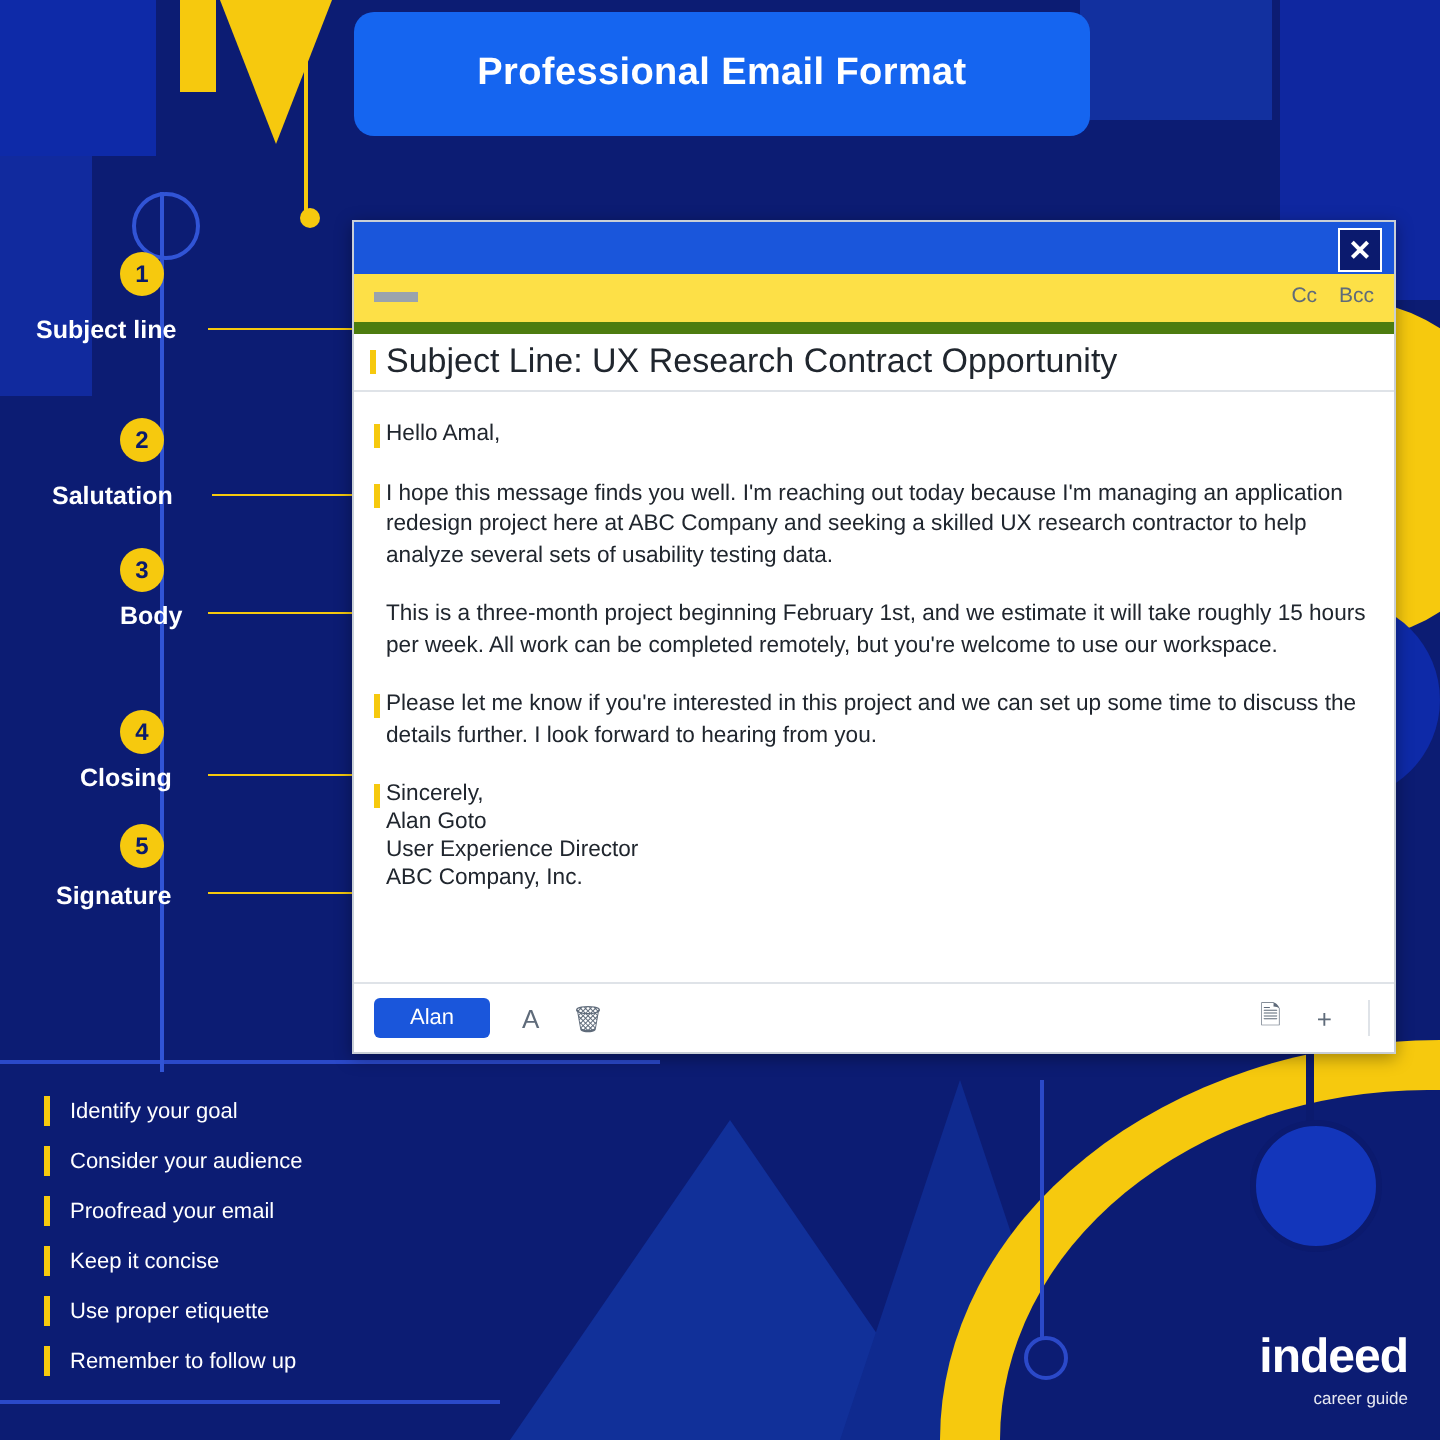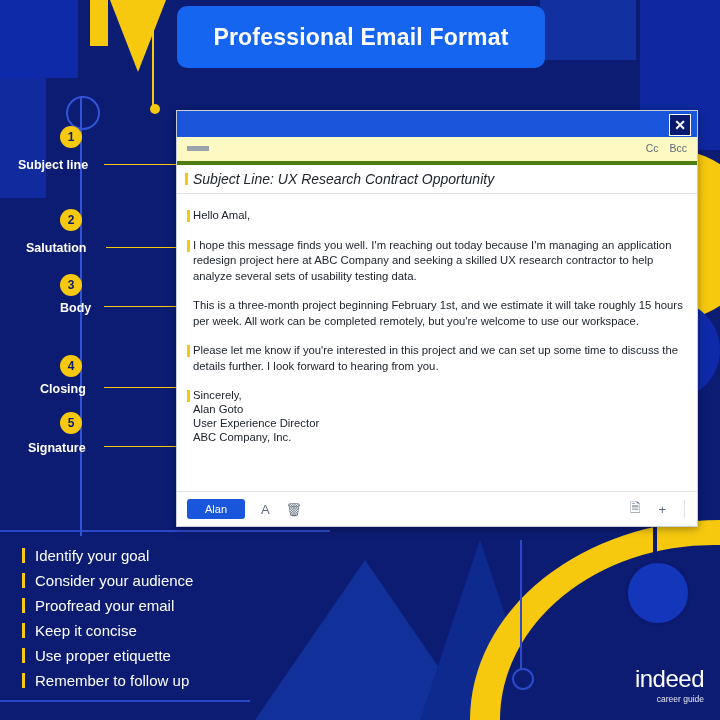--- a/index.html
+++ b/index.html
@@ -49,83 +49,83 @@
   .circ-out3{left:512px;top:668px;width:18px;height:18px;border-radius:50%;
      border:2px solid #2b49c9;}
   .dot-y{left:150px;top:104px;width:10px;height:10px;border-radius:50%;background:#f6c90e;}
 
   
   .title-card{
     position:absolute;left:177px;top:6px;width:368px;height:62px;
     background:#1565f0;border-radius:10px;
     display:flex;align-items:center;justify-content:center;
   }
-  .title-card span{color:#fff;font-size:23px;font-weight:bold;letter-spacing:.2px;}
+  .title-card span{color:#fff;font-size:19px;font-weight:bold;letter-spacing:.2px;}
 
   
   .steps{position:absolute;left:0;top:110px;width:175px;}
   .badge{
     position:absolute;width:22px;height:22px;border-radius:50%;
     background:#f6c90e;color:#0a1b6b;font-size:12px;font-weight:bold;
     display:flex;align-items:center;justify-content:center;
   }
   .steplabel{
     position:absolute;color:#fff;font-size:12.5px;font-weight:bold;
     white-space:nowrap;text-align:right;
   }
   .connector{position:absolute;height:1px;background:#f6c90e;}
 
   
   .tips{position:absolute;left:22px;top:543px;width:240px;}
   .tip{display:flex;align-items:center;height:25px;}
   .tip .bar{width:3px;height:15px;background:#f6c90e;margin-right:10px;}
-  .tip span{color:#ffffff;font-size:15px;}
+  .tip span{color:#ffffff;font-size:11px;}
 
   
   .window{
     position:absolute;left:176px;top:110px;width:520px;height:415px;
     background:#ffffff;border:1px solid #c9cfd6;
     box-shadow:0 2px 8px rgba(0,0,0,.35);
   }
   .win-top{height:26px;background:#1a56db;position:relative;}
   .win-close{
     position:absolute;right:6px;top:3px;width:20px;height:20px;background:#0b1a6e;
     color:#fff;font-size:14px;line-height:20px;text-align:center;font-weight:bold;
     border:1px solid #fff;
   }
   .win-rowhead{
-    height:24px;border-bottom:4px solid #4d7c0f;position:relative;background:#fef9c3;text-decoration:underline;
+    height:24px;border-bottom:6px solid #4d7c0f;position:relative;background:#fde047;text-decoration:underline;
   }
   .grabber{position:absolute;left:10px;top:9px;width:22px;height:5px;background:#9aa3ad;}
   .ccbcc{position:absolute;right:10px;top:5px;font-size:10.5px;color:#5f6b7a;}
   .ccbcc b{font-weight:normal;margin-left:8px;}
   .subject-row{
     height:28px;border-bottom:1px solid #dfe3e8;display:flex;align-items:center;
     padding-left:16px;position:relative;
   }
-  .subject-row .txt{font-size:14px;color:#20262e;font-style:italic;}
+  .subject-row .txt{font-size:17px;color:#20262e;}
   .body{padding:14px 4px 0 16px;height:282px;overflow:hidden;position:relative;}
   .body p{margin:0 0 14px 0;font-size:11.3px;line-height:15.5px;color:#20262e;}
   .body p.sig{line-height:14px;margin-bottom:0;}
   .tickmark{position:absolute;left:-6px;width:3px;height:12px;background:#f6c90e;}
   .win-foot{
     position:absolute;left:0;bottom:0;width:100%;height:34px;
     border-top:1px solid #dfe3e8;background:#fff;display:flex;align-items:center;
   }
   .send-btn{
     margin-left:10px;background:#1a56db;color:#fff;font-size:11px;
     padding:4px 18px;border-radius:3px;
   }
   .foot-icon{margin-left:16px;color:#5f6b7a;font-size:13px;}
   .foot-right{margin-left:auto;margin-right:12px;display:flex;align-items:center;gap:18px;color:#5f6b7a;font-size:13px;}
   .foot-div{width:1px;height:18px;background:#dfe3e8;}
 
   
   .logo{position:absolute;right:16px;bottom:16px;text-align:right;}
-  .logo .name{color:#fff;font-size:24px;font-weight:normal;letter-spacing:-.5px;}
+  .logo .name{color:#fff;font-size:24px;font-weight:bold;letter-spacing:-.5px;}
   .logo .sub{color:#ffffff;font-size:8.5px;opacity:.9;margin-top:1px;}
 </style>
 </head>
 <body>
 
 <div id="stage">
 
   <div class="bg bg-base"></div>
   <div class="bg rect-b1"></div>
   <div class="bg rect-b2"></div>

